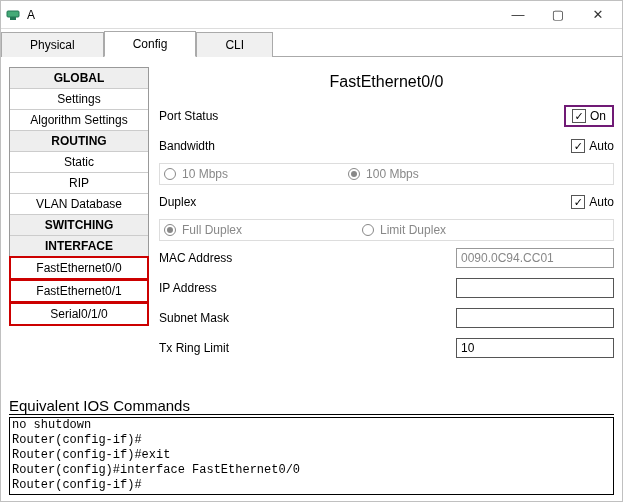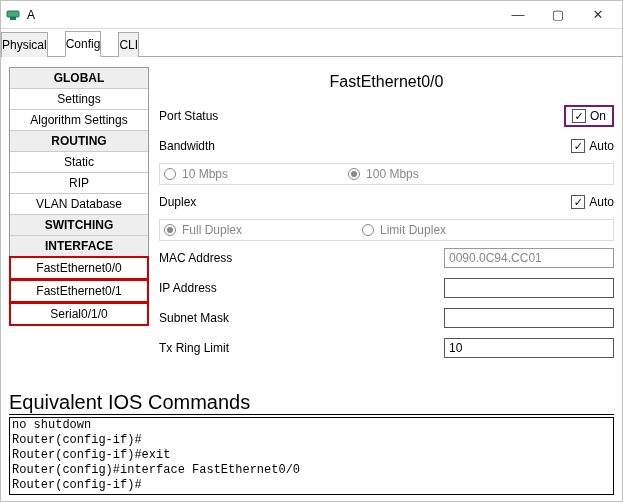--- a/index.html
+++ b/index.html
@@ -4,44 +4,44 @@
 <style>
   * { box-sizing: border-box; margin: 0; padding: 0; }
   html, body { width: 623px; height: 502px; font-family: Verdana, Arial, sans-serif; font-size: 12px; background: #fff; color: #000; }
   .window { width: 623px; height: 502px; border: 1px solid #c0c0c0; background: #fff; display: flex; flex-direction: column; overflow: hidden; }
   .titlebar { height: 28px; display: flex; align-items: center; padding: 0 4px; border-bottom: 1px solid #ddd; }
   .titlebar .appicon { width: 16px; height: 16px; margin-right: 6px; display: inline-block; }
   .titlebar .title { flex: 1; font-size: 12px; }
   .winbtns { display: flex; gap: 0; }
   .winbtn { width: 40px; height: 26px; display: flex; align-items: center; justify-content: center; font-size: 13px; color: #333; }
   .tabbar { height: 28px; display: flex; align-items: flex-end; border-bottom: 1px solid #aaa; padding-left: 0; }
-  .tab { padding: 5px 0; border: 1px solid #aaa; border-bottom: none; margin-right: 17px; background: #f0f0f0; font-size: 12px; position: relative; top: 1px; }
+  .tab { padding: 5px 28px; border: 1px solid #aaa; border-bottom: none; margin-right: 0; background: #f0f0f0; font-size: 12px; position: relative; top: 1px; }
   .tab.active { background: #fff; border-bottom: 1px solid #fff; z-index: 2; }
   .content { flex: 1; display: flex; padding: 10px 8px 4px 8px; gap: 10px; overflow: hidden; }
   .sidebar { width: 140px; border: 1px solid #999; background: #f6f6f6; height: fit-content; }
   .sb-row { text-align: center; padding: 2px 1px; border-bottom: 1px solid #ccc; font-size: 12px; line-height: 16px; }
   .sb-header { font-weight: bold; background: #eee; }
   .sb-item { background: #fff; cursor: default; }
   .sb-item.hl { border: 2px solid #c00; margin: -1px; position: relative; z-index: 1; }
   .main { flex: 1; display: flex; flex-direction: column; }
   .main h2 { text-align: center; font-weight: normal; font-size: 16px; margin: 6px 0 10px 0; }
   .row { display: flex; align-items: center; min-height: 24px; margin: 3px 0; }
   .row .label { width: 120px; }
   .row .right { margin-left: auto; display: flex; align-items: center; gap: 4px; }
   .chk { width: 14px; height: 14px; border: 1px solid #555; display: inline-flex; align-items: center; justify-content: center; font-size: 11px; line-height: 1; }
   .chk.checked::after { content: "✓"; }
   .hl-box { border: 2px solid #701a75; padding: 2px 6px; display: inline-flex; align-items: center; gap: 5px; }
   .radio-row { display: flex; align-items: center; gap: 120px; padding: 3px 4px; border: 1px solid #ddd; color: #888; margin: 2px 0; }
   .radio-row .opt { display: flex; align-items: center; gap: 6px; }
   .radio { width: 12px; height: 12px; border: 1px solid #888; border-radius: 50%; display: inline-block; position: relative; }
   .radio.sel::after { content: ""; position: absolute; inset: 2px; background: #888; border-radius: 50%; }
-  .txtin { border: 1px solid #555; height: 20px; padding: 1px 4px; font-size: 12px; background: #fff; width: 170px; }
+  .txtin { border: 1px solid #555; height: 20px; padding: 1px 4px; font-size: 12px; background: #fff; width: 158px; }
   .txtin.ro { color: #888; border-color: #999; }
   .ios-section { padding: 0 8px 6px 8px; }
-  .ios-section h3 { font-weight: normal; font-size: 20px; border-bottom: 1px solid #000; margin-bottom: 2px; }
+  .ios-section h3 { font-weight: normal; font-size: 15px; border-bottom: 1px solid #000; margin-bottom: 2px; }
   .ios-box { border: 1px solid #000; height: 78px; overflow-y: scroll; font-family: "Courier New", monospace; font-size: 12px; padding: 0 2px; white-space: pre; line-height: 15px; }
 </style>
 </head>
 <body>
 
 <div class="window">
   <div class="titlebar">
     <span class="appicon">
       <svg width="16" height="16" viewBox="0 0 16 16">
           <rect x="2" y="4" width="12" height="6" rx="1" fill="#4a7" stroke="#275"></rect>

